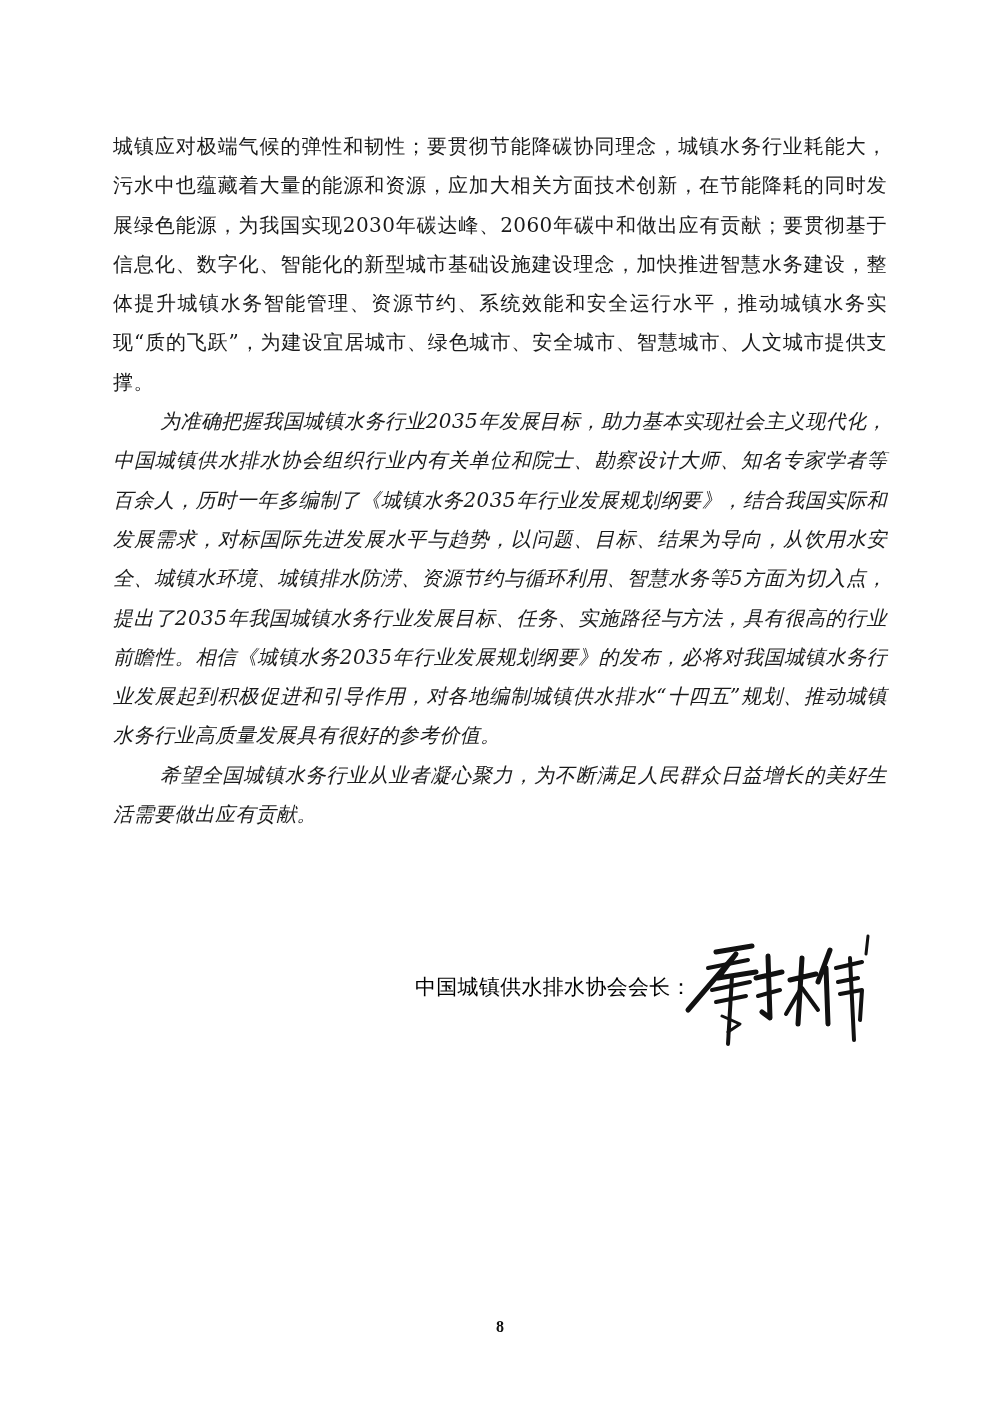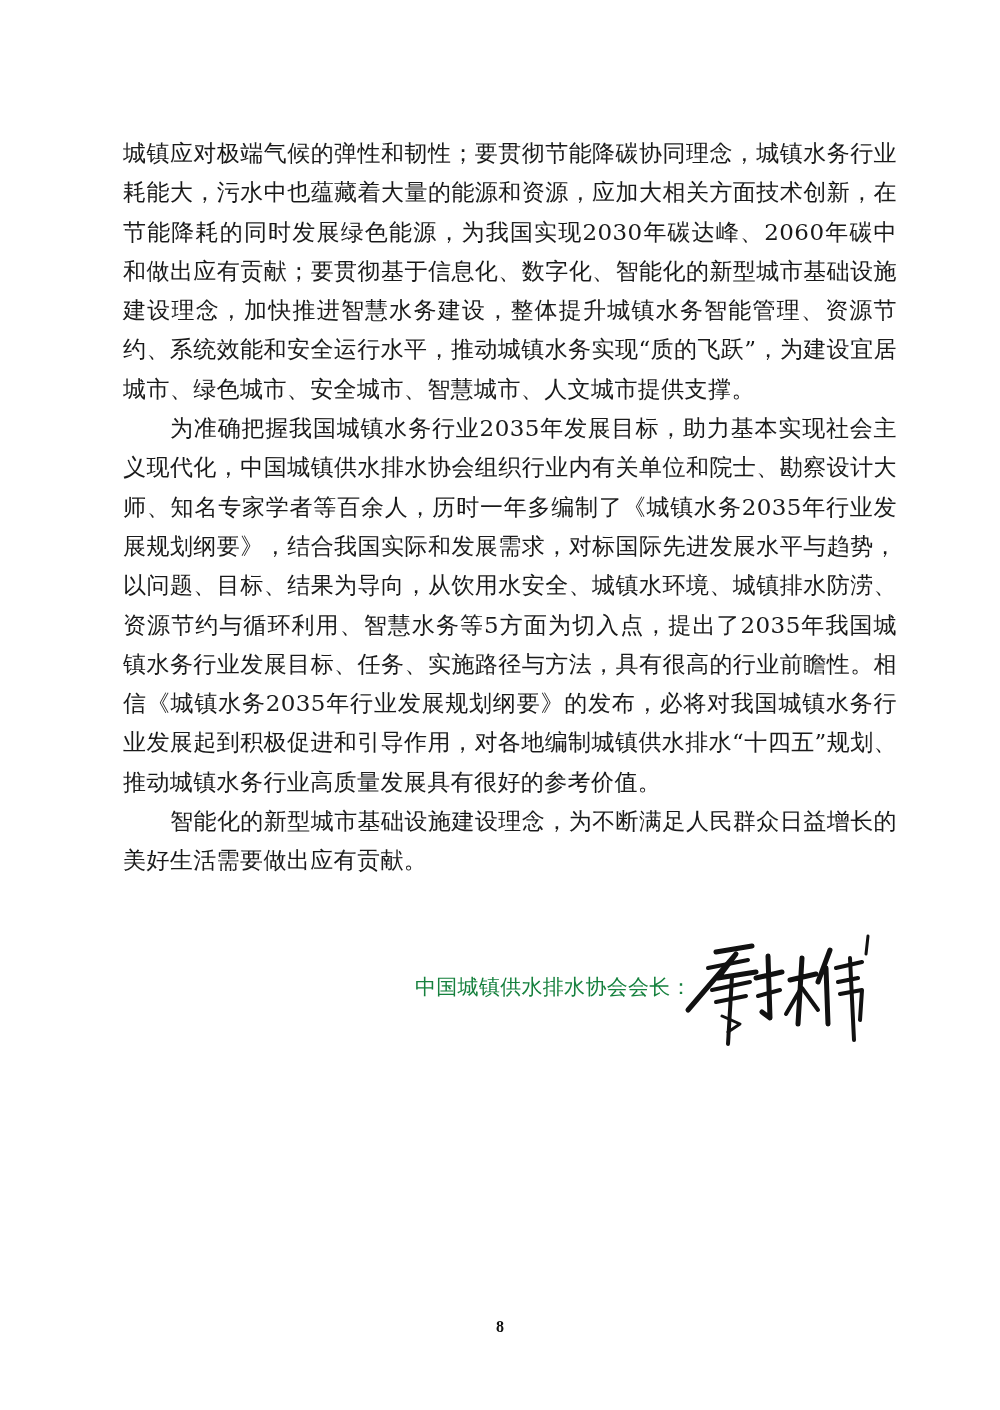--- a/index.html
+++ b/index.html
@@ -1,38 +1,38 @@
 <!DOCTYPE html>
 <html><head>
 <meta charset="utf-8">
 <style>
   html, body { margin: 0; padding: 0; background: #ffffff; }
   body { width: 1000px; height: 1410px; position: relative; overflow: hidden;
          font-family: "DejaVu Serif", "Liberation Serif", serif; color: #1a1a1a; }
   .page { position: absolute; left: 0; top: 0; width: 1000px; height: 1410px; background: #fff; }
-  .body-text { position: absolute; left: 123px; top: 127px; width: 774px;
-               font-size: 23px; line-height: 39.3px; text-align: justify;
-               text-justify: inter-character; letter-spacing: 0.4px; margin-top: 7px; }
+  .body-text { position: absolute; left: 113px; top: 127px; width: 774px;
+               font-size: 20px; line-height: 39.3px; text-align: justify;
+               text-justify: inter-character; letter-spacing: 0.4px; }
   .body-text p { margin: 0; }
-  .body-text p.indent { text-indent: 47px; }
+  .body-text p.indent { text-indent: 47px; font-style: italic; }
   .sig-row { position: absolute; left: 413px; top: 940px; width: 460px; height: 130px; }
   .sig-label { position: absolute; left: 2px; top: 33px; font-size: 21px;
-               font-family: "DejaVu Sans", "Liberation Sans", sans-serif; color: #15803d; letter-spacing: 0.3px; }
+               font-family: "DejaVu Sans", "Liberation Sans", sans-serif; color: #000000; letter-spacing: 0.3px; }
   .sig-svg { position: absolute; left: 265px; top: -8px; }
   .page-num { position: absolute; left: 0; width: 1000px; top: 1318px; text-align: center;
               font-family: "Liberation Serif", serif; font-weight: bold; font-size: 16px; color: #111; }
 </style>
 </head>
 <body>
 
 <div class="page">
   <div class="body-text">
     <p>城镇应对极端气候的弹性和韧性；要贯彻节能降碳协同理念，城镇水务行业耗能大，污水中也蕴藏着大量的能源和资源，应加大相关方面技术创新，在节能降耗的同时发展绿色能源，为我国实现2030年碳达峰、2060年碳中和做出应有贡献；要贯彻基于信息化、数字化、智能化的新型城市基础设施建设理念，加快推进智慧水务建设，整体提升城镇水务智能管理、资源节约、系统效能和安全运行水平，推动城镇水务实现“质的飞跃”，为建设宜居城市、绿色城市、安全城市、智慧城市、人文城市提供支撑。</p>
     <p class="indent">为准确把握我国城镇水务行业2035年发展目标，助力基本实现社会主义现代化，中国城镇供水排水协会组织行业内有关单位和院士、勘察设计大师、知名专家学者等百余人，历时一年多编制了《城镇水务2035年行业发展规划纲要》，结合我国实际和发展需求，对标国际先进发展水平与趋势，以问题、目标、结果为导向，从饮用水安全、城镇水环境、城镇排水防涝、资源节约与循环利用、智慧水务等5方面为切入点，提出了2035年我国城镇水务行业发展目标、任务、实施路径与方法，具有很高的行业前瞻性。相信《城镇水务2035年行业发展规划纲要》的发布，必将对我国城镇水务行业发展起到积极促进和引导作用，对各地编制城镇供水排水“十四五”规划、推动城镇水务行业高质量发展具有很好的参考价值。</p>
-    <p class="indent">智能化的新型城市基础设施建设理念，为不断满足人民群众日益增长的美好生活需要做出应有贡献。</p>
+    <p class="indent">希望全国城镇水务行业从业者凝心聚力，为不断满足人民群众日益增长的美好生活需要做出应有贡献。</p>
   </div>
 
   <div class="sig-row">
     <span class="sig-label">中国城镇供水排水协会会长：</span>
     <svg class="sig-svg" width="200" height="140" viewBox="0 0 200 140" fill="none" stroke="#111" stroke-linecap="round" stroke-linejoin="round">
 
       <path d="M38 20 L74 14" stroke-width="5"></path>
       <path d="M30 36 L70 28" stroke-width="4"></path>
       <path d="M10 78 L58 22 L40 46 L78 40" stroke-width="5"></path>
       <path d="M34 58 L72 50 M38 70 L68 64" stroke-width="4"></path>

